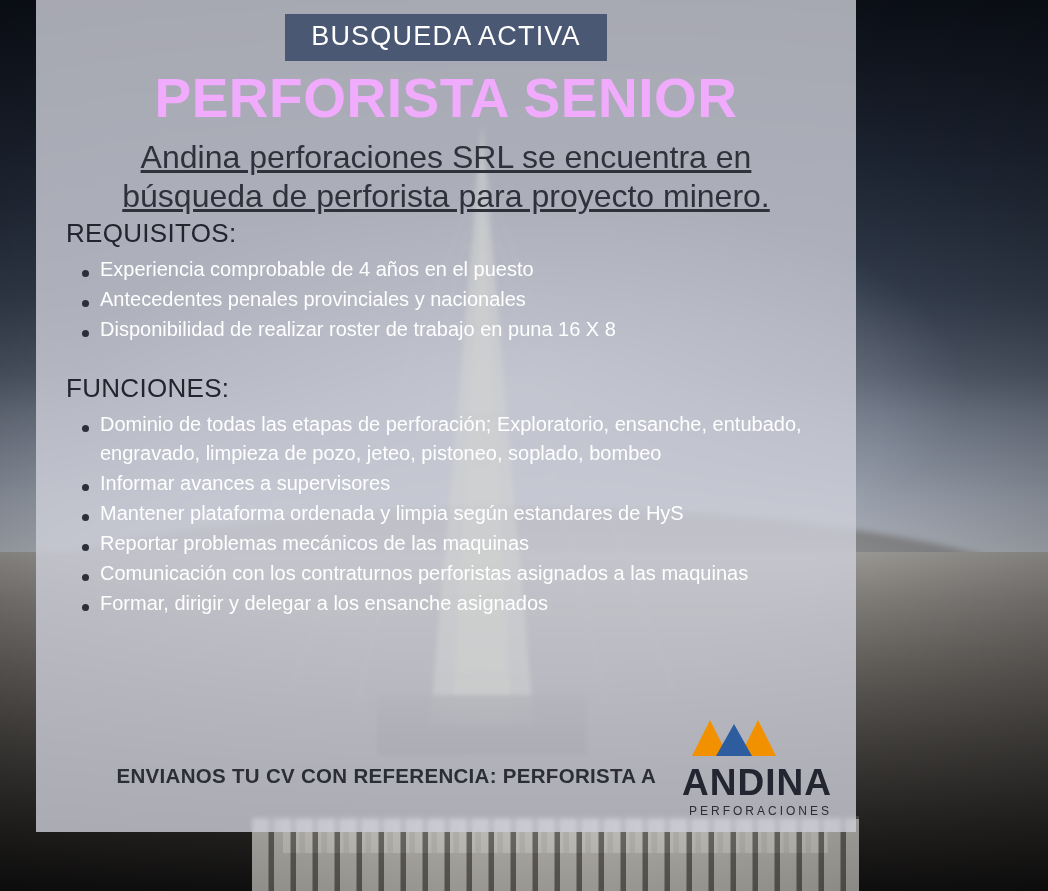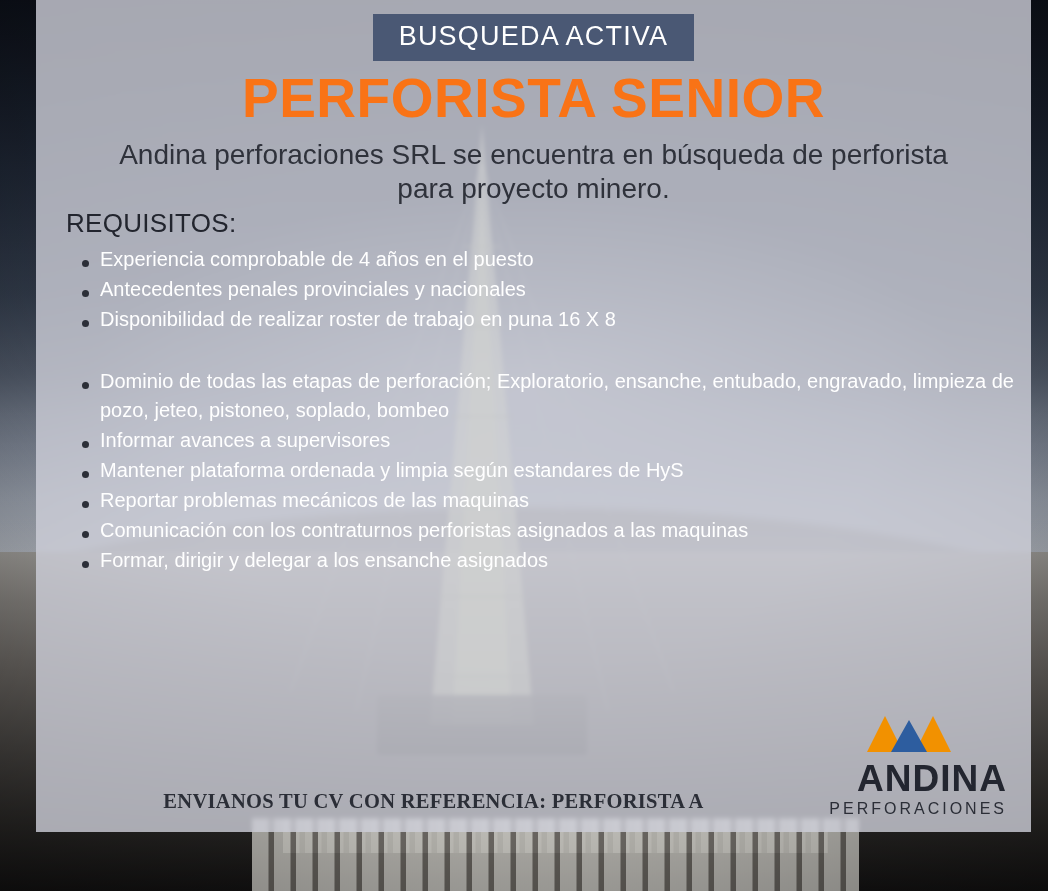--- a/index.html
+++ b/index.html
@@ -160,21 +160,21 @@
     position: absolute;
     inset: 0;
     background: radial-gradient(ellipse 85% 75% at 50% 45%, rgba(0,0,0,0) 40%, rgba(0,0,0,0.45) 100%);
   }
 
   
   .panel {
     position: absolute;
     left: 36px;
     top: 0;
-    width: 995px;
+    width: 820px;
     height: 832px;
     background: rgba(206,208,218,0.80);
     backdrop-filter: blur(2px);
   }
 
   .content {
     position: relative;
     width: 100%;
     height: 100%;
     color: #2d2f38;
@@ -194,32 +194,33 @@
     letter-spacing: 1.2px;
     padding: 7px 26px 9px 26px;
     font-family: "Liberation Sans", sans-serif;
   }
 
   .title {
     text-align: center;
     font-size: 55px;
     font-weight: bold;
     letter-spacing: 0.5px;
-    color: #f97316;
+    color: #f0abfc;
     margin-top: 10px;
     line-height: 1;
   }
 
   .intro {
     text-align: center;
-    font-size: 28px;
+    font-size: 32px;
     color: #2f323b;
     margin-top: 12px;
     line-height: 1.22;
     padding: 0 40px;
+    text-decoration: underline;
   }
 
   .section-head {
     font-size: 26px;
     font-weight: normal;
     color: #22252e;
     margin-top: 2px;
     margin-left: 14px;
     letter-spacing: 0.3px;
   }
@@ -249,23 +250,22 @@
   }
 
   .gap {
     height: 26px;
   }
 
   .footer {
     position: absolute;
     left: 0;
     right: 0;
-    bottom: 15px;
-    text-align: center;
-    font-family: Liberation Serif, serif;
+    bottom: 40px;
+    text-align: right;
   }
   .footer-line {
     font-size: 20.5px;
     font-weight: bold;
     color: #2b2e37;
     letter-spacing: 0.3px;
     line-height: 1.5;
     padding-right: 200px;
   }
 
@@ -282,21 +282,21 @@
     margin: 0 auto 2px auto;
   }
   .logo-name {
     font-size: 37px;
     font-weight: bold;
     letter-spacing: 1px;
     color: #232630;
     line-height: 1;
   }
   .logo-sub {
-    font-size: 16px;
+    font-size: 12px;
     letter-spacing: 3.0px;
     color: #2b2e37;
     margin-top: 3px;
   }
 </style>
 </head>
 <body>
 
 <div class="poster">
 
@@ -339,20 +339,21 @@
 
       <div class="section-head">REQUISITOS:</div>
       <ul class="bullets">
         <li>Experiencia comprobable de 4 años en el puesto</li>
         <li>Antecedentes penales provinciales y nacionales</li>
         <li>Disponibilidad de realizar roster de trabajo en puna 16 X 8</li>
       </ul>
 
       <div class="gap"></div>
 
+      <div class="section-head">FUNCIONES:</div>
       <ul class="bullets">
         <li>Dominio de todas las etapas de perforación; Exploratorio, ensanche, entubado, engravado, limpieza de pozo, jeteo, pistoneo, soplado, bombeo</li>
         <li>Informar avances a supervisores</li>
         <li>Mantener plataforma ordenada y limpia según estandares de HyS</li>
         <li>Reportar problemas mecánicos de las maquinas</li>
         <li>Comunicación con los contraturnos perforistas asignados a las maquinas</li>
         <li>Formar, dirigir y delegar a los ensanche asignados</li>
       </ul>
 
       <div class="footer">

